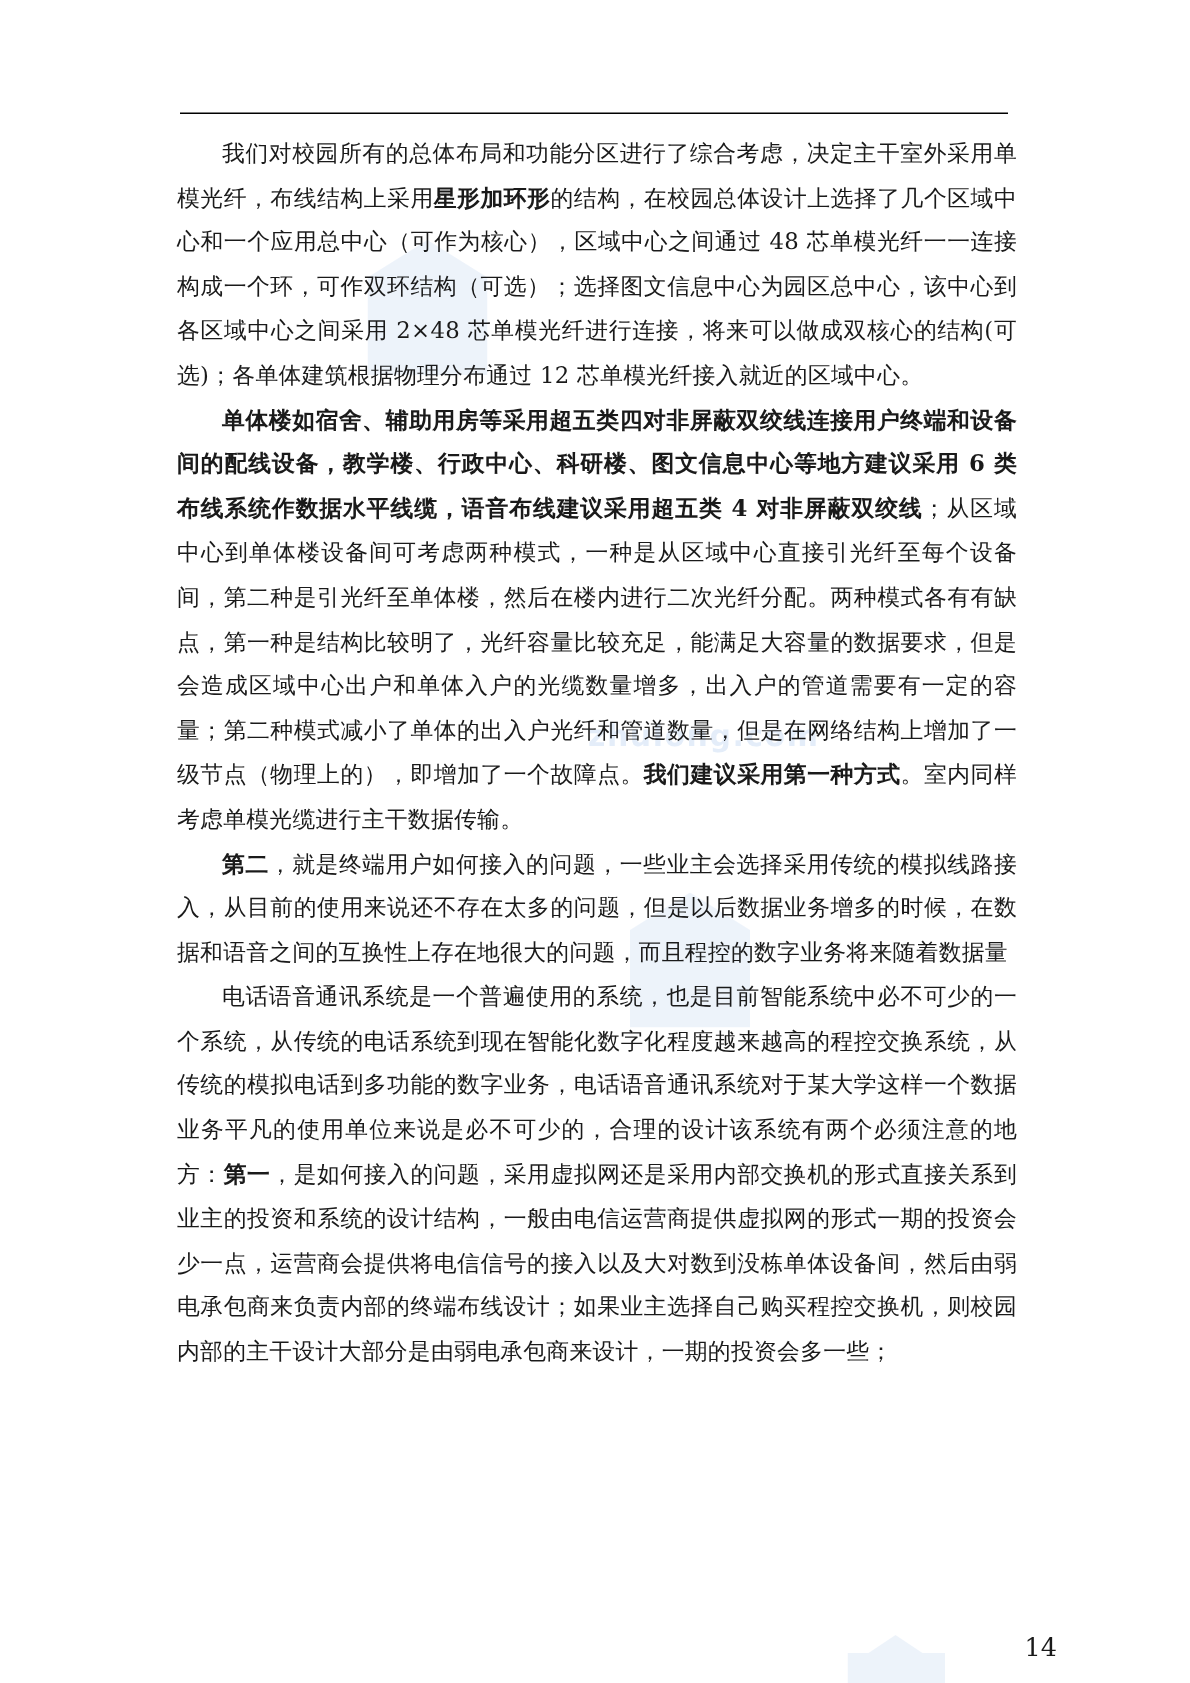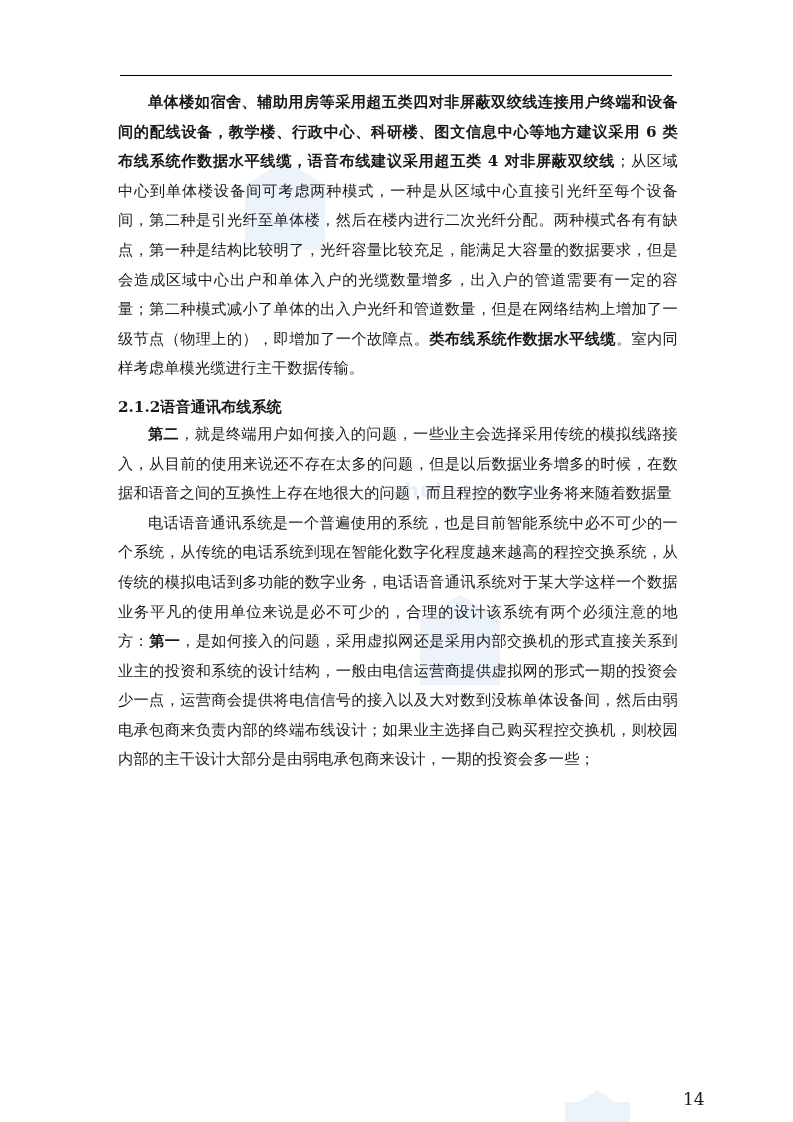--- a/index.html
+++ b/index.html
@@ -28,24 +28,26 @@
 <svg class="wm" style="left:420px;top:595px" width="80" height="90" viewBox="0 0 80 90">
   <polygon points="40,0 80,25 80,90 0,90 0,25" fill="#5b8fd6"></polygon>
 </svg>
 <svg class="wm" style="left:565px;top:1090px" width="65" height="32" viewBox="0 0 65 32">
   <polygon points="32,0 50,12 65,12 65,32 0,32 0,12 14,12" fill="#5b8fd6"></polygon>
 </svg>
 <div class="wm-text">zhulong.com</div>
 
 <div class="content">
   <p class="para">
-    <b>单体楼如宿舍、辅助用房等采用超五类四对非屏蔽双绞线连接用户终端和设备间的配线设备，教学楼、行政中心、科研楼、图文信息中心等地方建议采用 6 类布线系统作数据水平线缆，语音布线建议采用超五类 4 对非屏蔽双绞线</b><span>；从区域中心到单体楼设备间可考虑两种模式，一种是从区域中心直接引光纤至每个设备间，第二种是引光纤至单体楼，然后在楼内进行二次光纤分配。两种模式各有有缺点，第一种是结构比较明了，光纤容量比较充足，能满足大容量的数据要求，但是会造成区域中心出户和单体入户的光缆数量增多，出入户的管道需要有一定的容量；第二种模式减小了单体的出入户光纤和管道数量，但是在网络结构上增加了一级节点（物理上的），即增加了一个故障点。</span><b>类布线系统作数据水平线缆</b><span>。室内同样考虑单模光缆进行主干数据传输。</span>
+    <span>我们对校园所有的总体布局和功能分区进行了综合考虑，决定主干室外采用单模光纤，布线结构上采用</span><b>星形加环形</b><span>的结构，在校园总体设计上选择了几个区域中心和一个应用总中心（可作为核心），区域中心之间通过 48 芯单模光纤一一连接构成一个环，可作双环结构（可选）；选择图文信息中心为园区总中心，该中心到各区域中心之间采用 2×48 芯单模光纤进行连接，将来可以做成双核心的结构(可选)；各单体建筑根据物理分布通过 12 芯单模光纤接入就近的区域中心。</span>
+  </p>
+  <p class="para">
+    <b>单体楼如宿舍、辅助用房等采用超五类四对非屏蔽双绞线连接用户终端和设备间的配线设备，教学楼、行政中心、科研楼、图文信息中心等地方建议采用 6 类布线系统作数据水平线缆，语音布线建议采用超五类 4 对非屏蔽双绞线</b><span>；从区域中心到单体楼设备间可考虑两种模式，一种是从区域中心直接引光纤至每个设备间，第二种是引光纤至单体楼，然后在楼内进行二次光纤分配。两种模式各有有缺点，第一种是结构比较明了，光纤容量比较充足，能满足大容量的数据要求，但是会造成区域中心出户和单体入户的光缆数量增多，出入户的管道需要有一定的容量；第二种模式减小了单体的出入户光纤和管道数量，但是在网络结构上增加了一级节点（物理上的），即增加了一个故障点。</span><b>我们建议采用第一种方式</b><span>。室内同样考虑单模光缆进行主干数据传输。</span>
   </p>
 
-  <h3 class="heading">2.1.2语音通讯布线系统</h3>
 
   <p class="para">
     <b>第二</b><span>，就是终端用户如何接入的问题，一些业主会选择采用传统的模拟线路接入，从目前的使用来说还不存在太多的问题，但是以后数据业务增多的时候，在数据和语音之间的互换性上存在地很大的问题，而且程控的数字业务将来随着数据量</span>
   </p>
   <p class="para">
     <span>电话语音通讯系统是一个普遍使用的系统，也是目前智能系统中必不可少的一个系统，从传统的电话系统到现在智能化数字化程度越来越高的程控交换系统，从传统的模拟电话到多功能的数字业务，电话语音通讯系统对于某大学这样一个数据业务平凡的使用单位来说是必不可少的，合理的设计该系统有两个必须注意的地方：</span><b>第一</b><span>，是如何接入的问题，采用虚拟网还是采用内部交换机的形式直接关系到业主的投资和系统的设计结构，一般由电信运营商提供虚拟网的形式一期的投资会少一点，运营商会提供将电信信号的接入以及大对数到没栋单体设备间，然后由弱电承包商来负责内部的终端布线设计；如果业主选择自己购买程控交换机，则校园内部的主干设计大部分是由弱电承包商来设计，一期的投资会多一些；</span>
   </p>
 </div>
 
 <div class="page-number">14</div>

